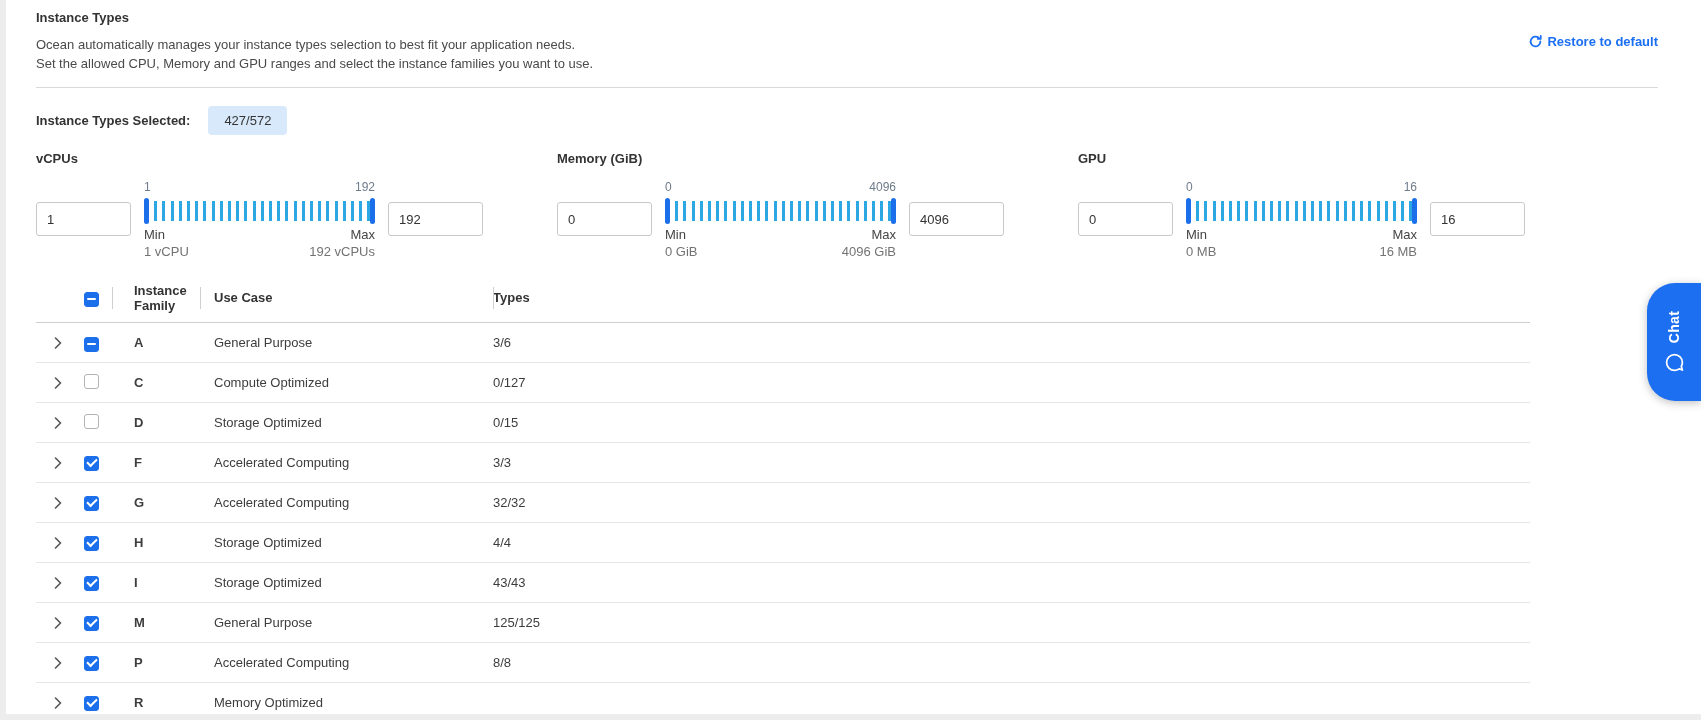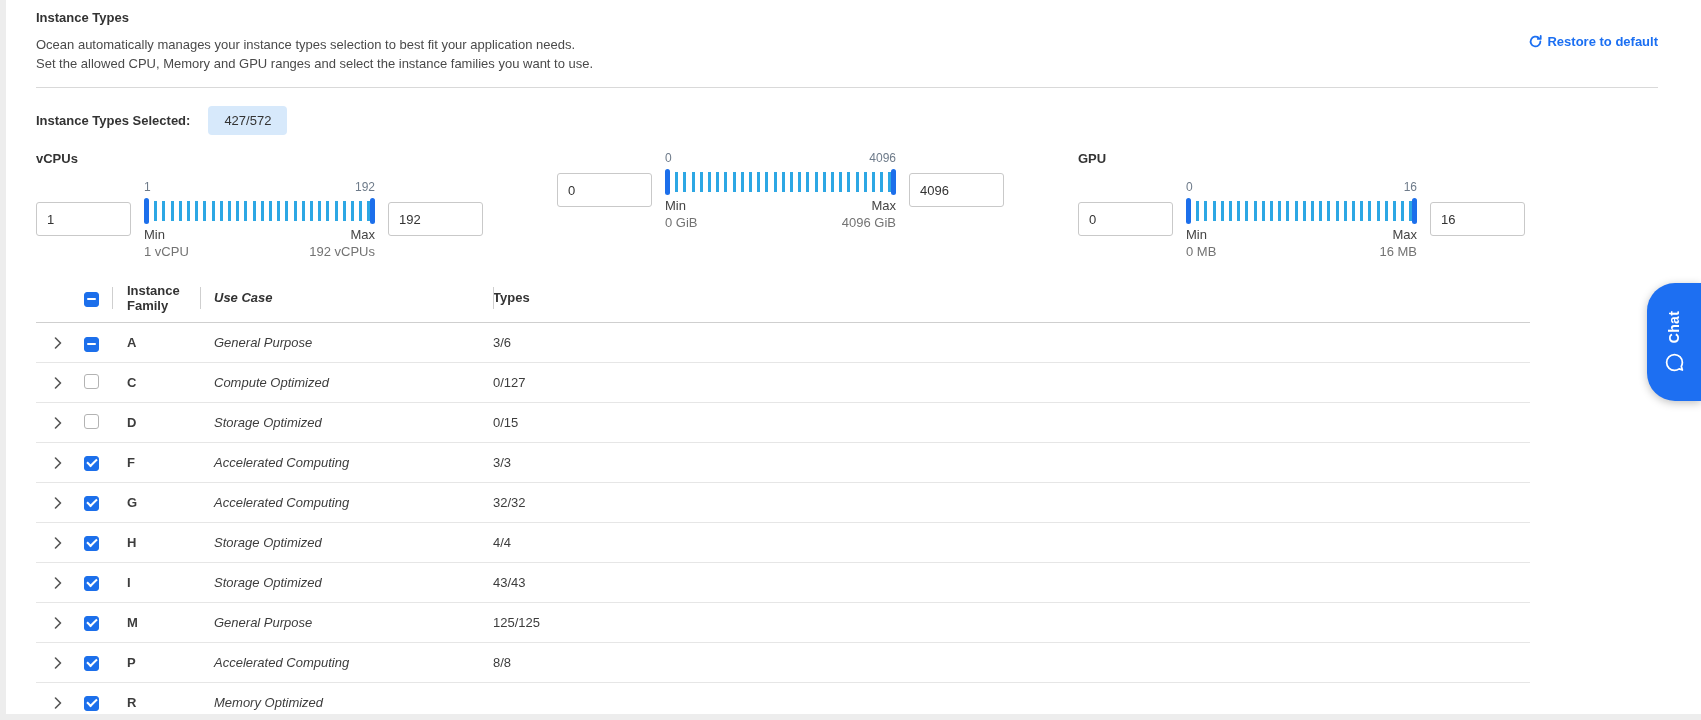--- a/index.html
+++ b/index.html
@@ -37,22 +37,22 @@
   .handle.left { left:0; } .handle.right { right:0; }
   .s-minmax { display:flex; justify-content:space-between; font-size:13px; color:#444; margin-top:3px; }
   .s-units { display:flex; justify-content:space-between; font-size:13px; color:#737373; margin-top:2px; }
 
   
   .itable { width:1494px; margin-top:14px; }
   .thead, .trow { display:grid; grid-template-columns:40px 36px 88px 293px 1fr; align-items:center; }
   .thead { min-height:50px; border-bottom:1px solid #cfcfcf; font-weight:bold; color:#333; font-size:13px; }
   .trow { height:40px; border-bottom:1px solid #e6e6e6; font-size:13px; color:#3d3d3d; }
   .cell { padding-left:0; }
-  .c-family { padding-left:15px; }
-  .c-usecase { padding-left:14px;font-style:italic; }
+  .c-family { padding-left:22px; }
+  .c-usecase { padding-left:14px; }
   .c-types { }
   .thead .c-family, .thead .c-usecase, .thead .c-types { position:relative; }
   .thead .c-family::before, .thead .c-usecase::before, .thead .c-types::before {
     content:""; position:absolute; left:0; top:50%; transform:translateY(-50%);
     width:1px; height:22px; background:#cfcfcf; }
   .expander { background:none; border:none; cursor:pointer; margin-left:14px; padding:2px 4px; display:flex; align-items:center; }
   .checkbox { display:inline-flex; width:15px; height:15px; border-radius:3px; border:1px solid #b3b3b3;
     background:#fff; align-items:center; justify-content:center; cursor:pointer; margin-left:8px; }
   .checkbox.checked, .checkbox.indeterminate { background:#1c6feb; border-color:#1c6feb; }
   .checkbox.checked::after { content:""; width:8px; height:4px; border-left:2px solid #fff; border-bottom:2px solid #fff;
@@ -114,20 +114,21 @@
             <div class="s-units">
               <span>1 vCPU</span>
               <span>192 vCPUs</span>
             </div>
           </div>
           <input class="num-input" value="192" style="">
         </div>
       </div>
 
       <div class="slider-group">
+        <div class="slider-title">Memory (GiB)</div>
         <div class="slider-row">
           <input class="num-input" value="0" style="">
           <div class="slider-mid">
             <div class="s-vals">
               <span>0</span>
               <span>4096</span>
             </div>
             <div class="track-wrap">
               <div class="track"></div>
               <div class="handle left"></div>

